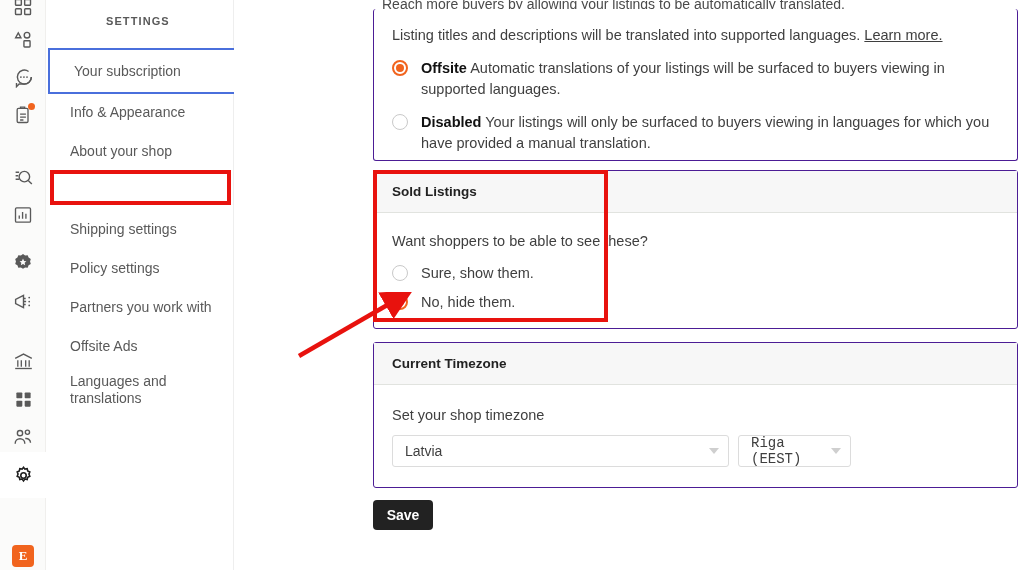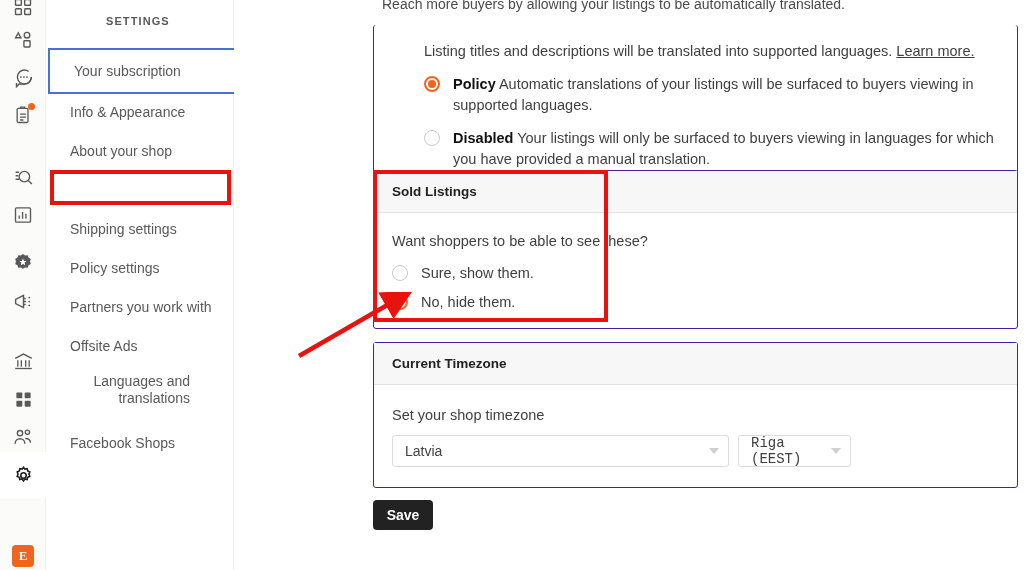--- a/index.html
+++ b/index.html
@@ -51,21 +51,21 @@
     padding: 0 0 0 24px;
     font-size: 14px; color: #595959;
     display: flex; align-items: center;
     line-height: 17px;
   }
   .nav-item.focused {
     border: 2px solid #4a6fdc;
     background: #ffffff;
   }
   .nav-item.selected { background: #f2f2f2; }
-  .nav-item .two-line { display: block; text-align: right; }
+  .nav-item .two-line { display: block; }
 
   
   .main {
     position: absolute; left: 234px; top: 0; right: 0; height: 570px;
     background: #ffffff;
   }
   .card {
     position: absolute; left: 139px; width: 645px;
     background: #ffffff; border: 1px solid #4c1d95; border-radius: 3px;
   }
@@ -270,40 +270,37 @@
     </div>
 
     <div class="nav-item" style="top:330px; height:32px;">
       <span>Offsite Ads</span>
     </div>
 
     <div class="nav-item" style="top:369px; height:42px; align-items:flex-start; padding-top:4px;">
       <span class="two-line" style="width:120px;">Languages and translations</span>
     </div>
 
-    <div class="nav-item" style="top:427px; height:32px;">
-      <span>Facebook Shops</span>
-    </div>
   </nav>
 
   <div class="main">
 
     <div class="lead-text">Reach more buyers by allowing your listings to be automatically translated.</div>
 
-    <div class="card" style="top:25px; height:152px; border-top:none;padding-left:32px;">
+    <div class="card" style="top:9px; height:152px; border-top:none;">
       <div class="card-body" style="padding:16px 18px 16px 18px;">
         <div class="para">
           <span>Listing titles and descriptions will be translated into supported languages.</span>
           <a class="link-inline" href="#">Learn more.</a>
         </div>
 
         <div class="radio-row">
           <span class="radio checked"></span>
           <span class="radio-text" style="width:555px;">
-            <b>Policy</b>
+            <b>Offsite</b>
             <span>Automatic translations of your listings will be surfaced to buyers viewing in supported languages.</span>
           </span>
         </div>
 
         <div class="radio-row">
           <span class="radio"></span>
           <span class="radio-text" style="width:580px;">
             <b>Disabled</b>
             <span>Your listings will only be surfaced to buyers viewing in languages for which you have provided a manual translation.</span>
           </span>

